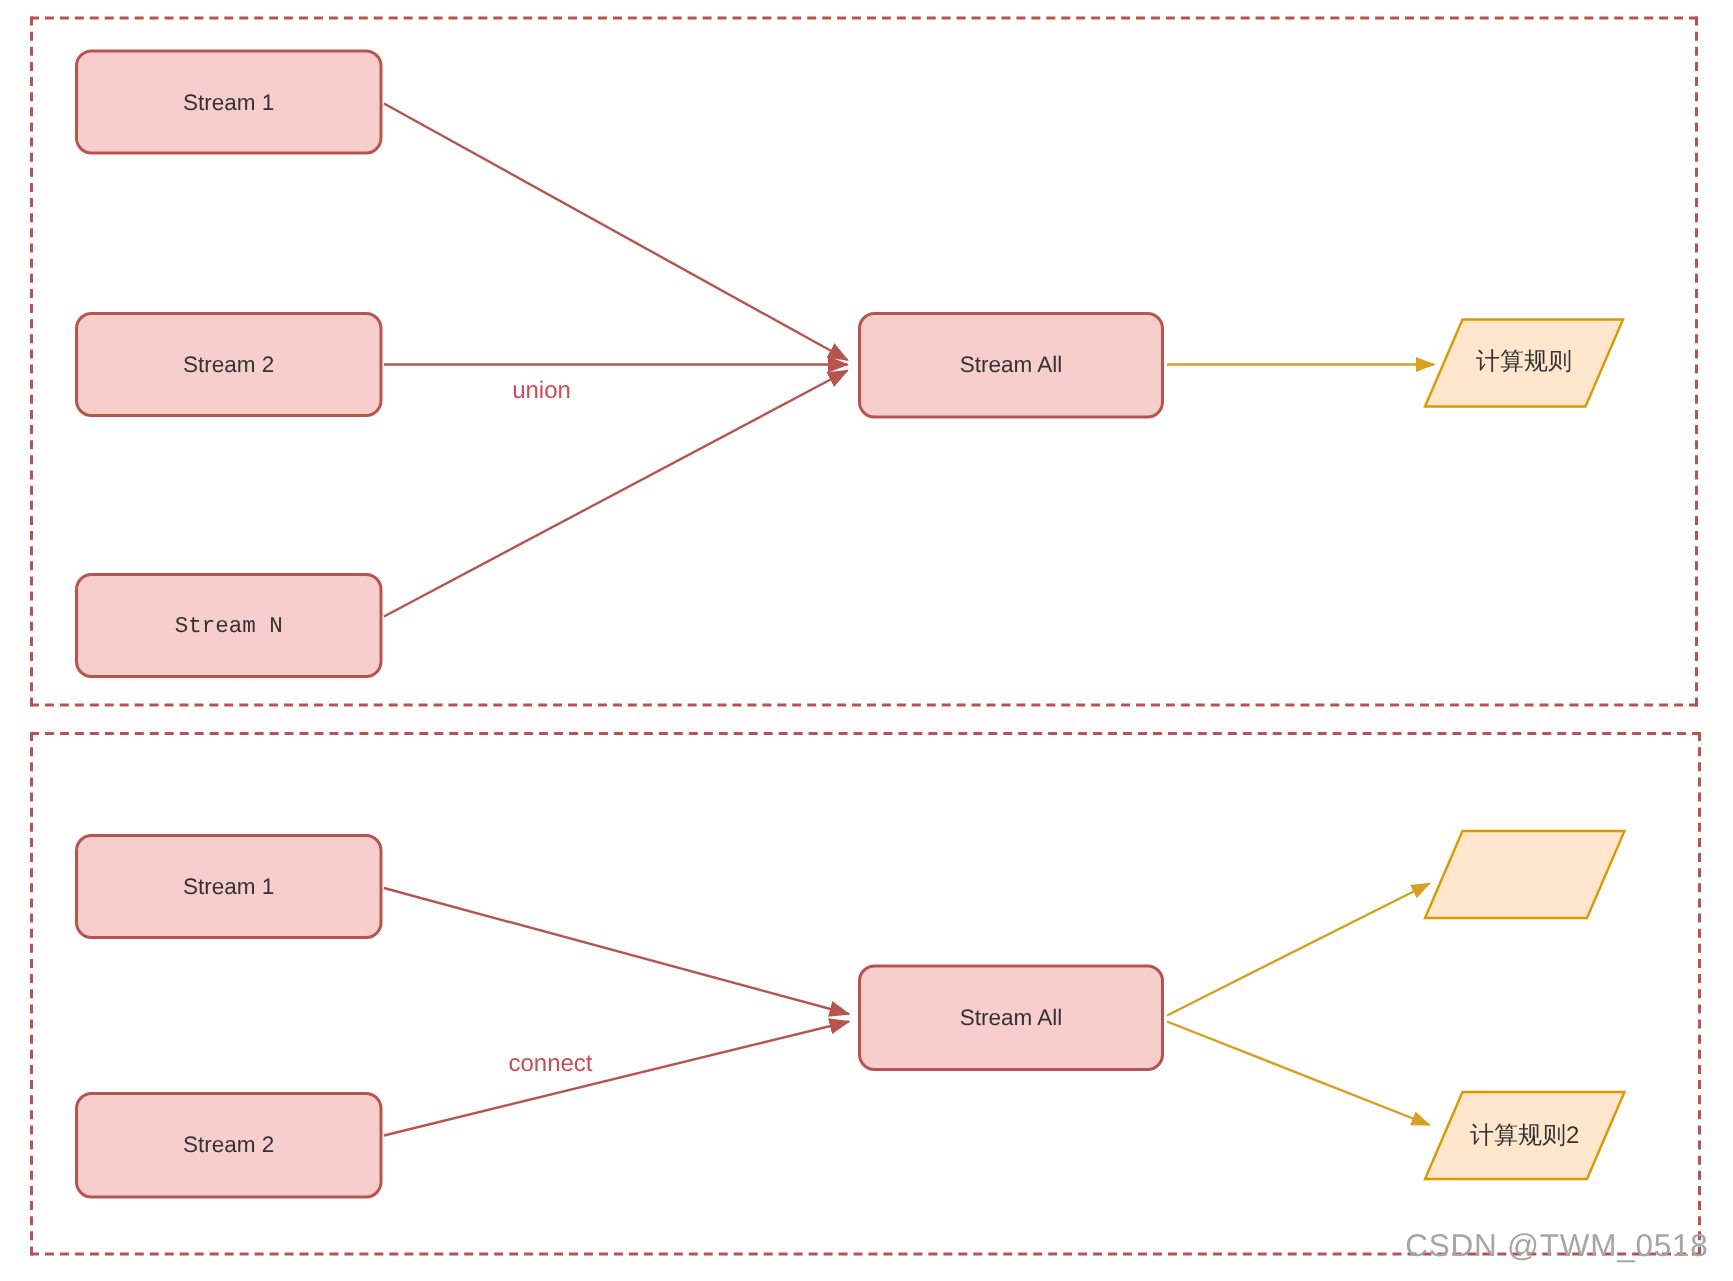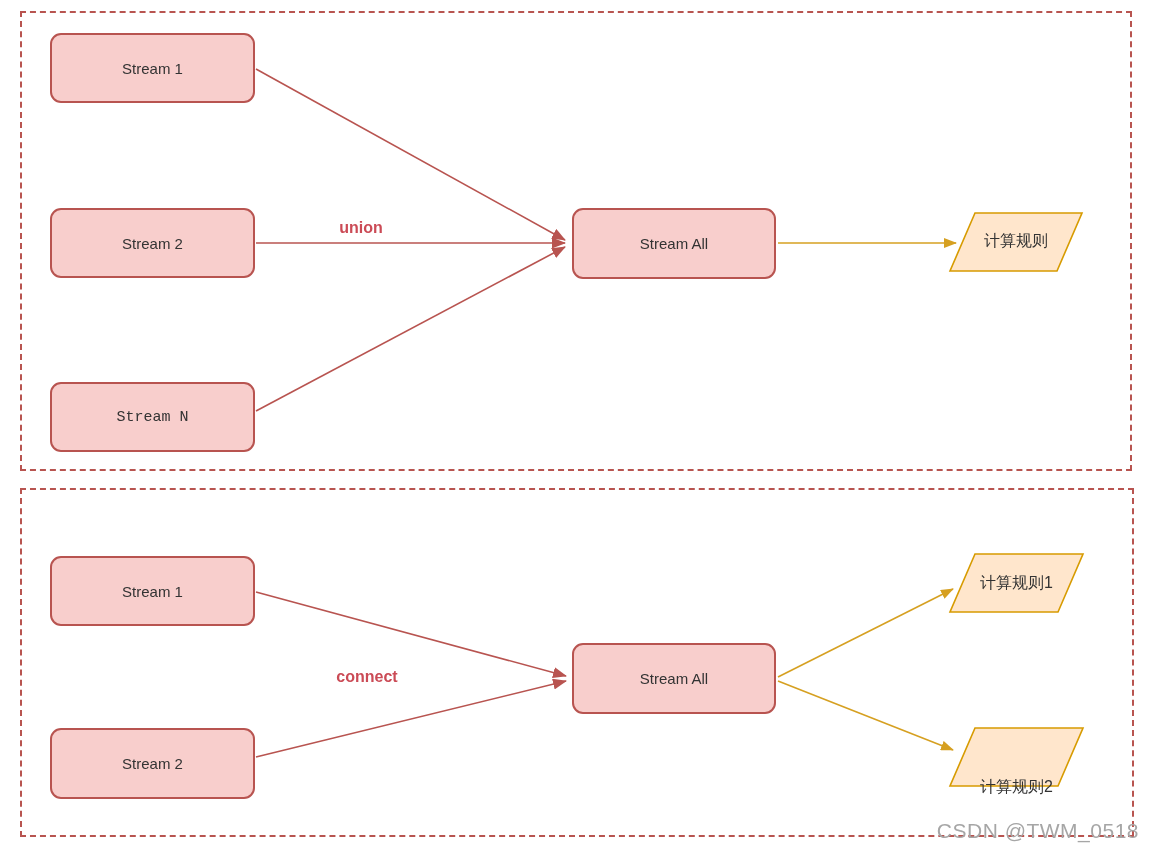--- a/index.html
+++ b/index.html
@@ -45,24 +45,25 @@
     box-sizing:border-box;
   }
   .rule-label{
     position:absolute;
     display:flex;align-items:center;justify-content:center;
     font-size:16px;color:#333333;
     z-index:4;
   }
   .edge-label{
     position:absolute;
-    font-weight:bold;font-size:16px;
+    font-weight:normal;font-size:16px;
     color:var(--edge-label);
     text-align:center;
     z-index:4;
+    margin-top:33px;
   }
   .watermark{
     position:absolute;
     right:16px;top:819px;
     font-size:21px;
     color:var(--watermark);
     letter-spacing:0.5px;
     z-index:5;
   }
 </style>
@@ -104,19 +105,18 @@
   <div class="node" style="left:50px;top:33px;width:205px;height:70px;">Stream 1</div>
   <div class="node" style="left:50px;top:208px;width:205px;height:70px;">Stream 2</div>
   <div class="node" style="left:50px;top:382px;width:205px;height:70px;font-family:Liberation Mono, monospace;">Stream N</div>
   <div class="node" style="left:572px;top:208px;width:204px;height:71px;">Stream All</div>
   <div class="rule-label" style="left:950px;top:212px;width:132px;height:58px;">计算规则</div>
   <div class="edge-label" style="left:316px;top:219px;width:90px;">union</div>
 
   <div class="node" style="left:50px;top:556px;width:205px;height:70px;">Stream 1</div>
   <div class="node" style="left:50px;top:728px;width:205px;height:71px;">Stream 2</div>
   <div class="node" style="left:572px;top:643px;width:204px;height:71px;">Stream All</div>
-  <div class="rule-label" style="left:950px;top:554px;width:133px;height:58px;">计算规则1</div>
-  <div class="rule-label" style="left:950px;top:728px;width:133px;height:58px;margin-top:30px;">计算规则2</div>
+  <div class="rule-label" style="left:950px;top:728px;width:133px;height:58px;">计算规则2</div>
   <div class="edge-label" style="left:317px;top:668px;width:100px;">connect</div>
 
   <div class="watermark">CSDN @TWM_0518</div>
 
 </div>
 
 </body></html>

